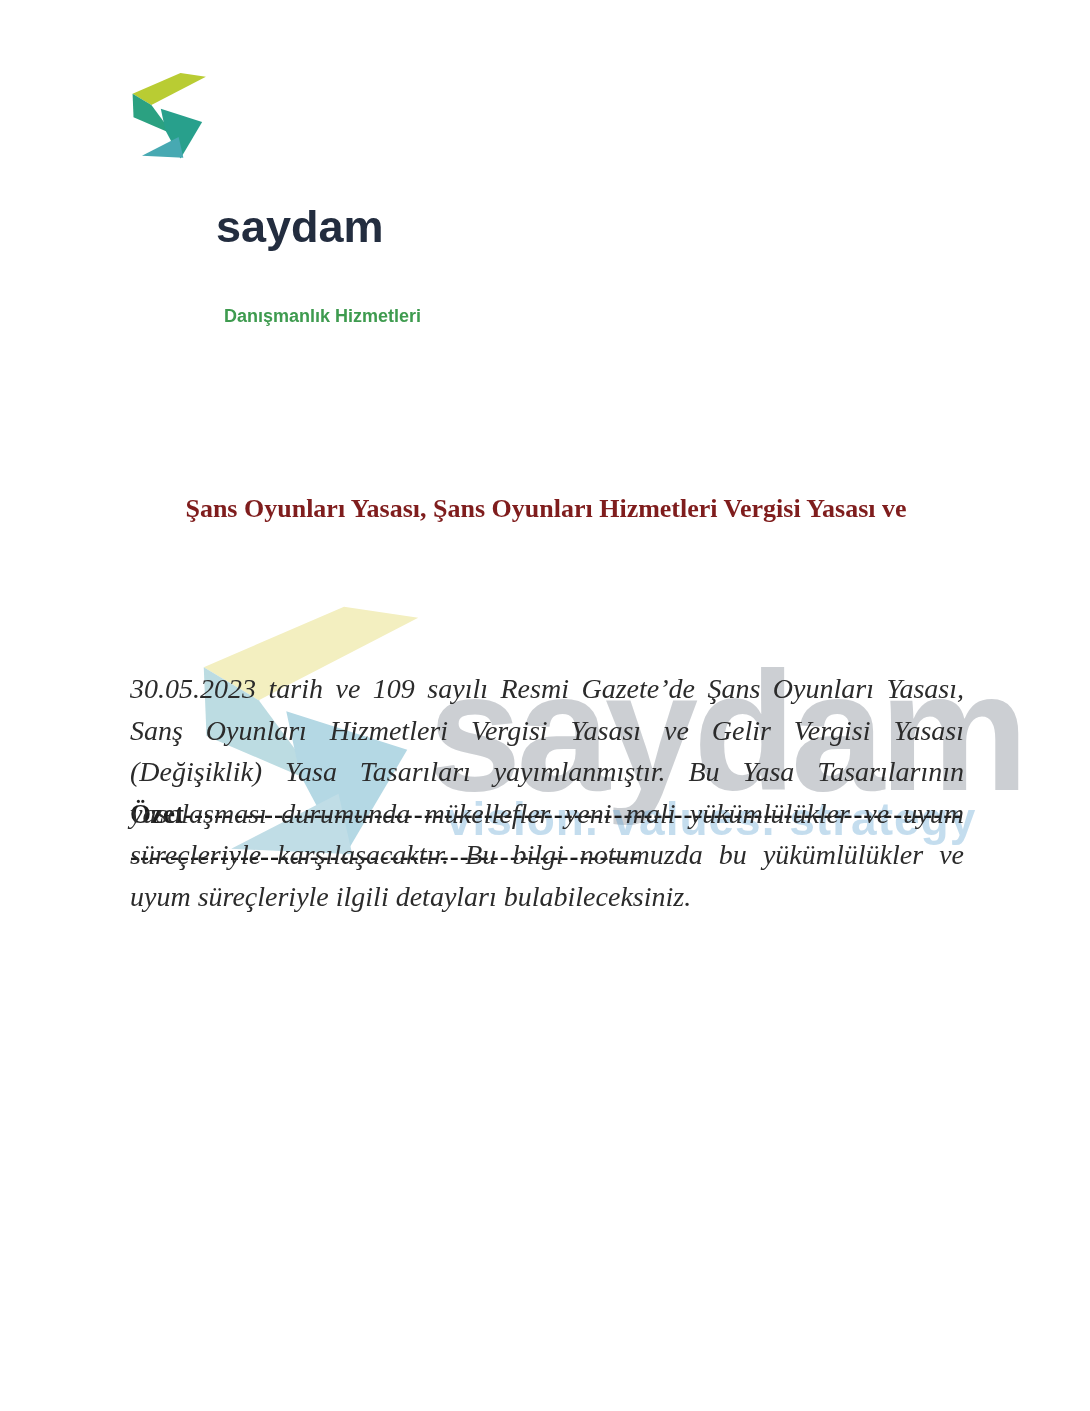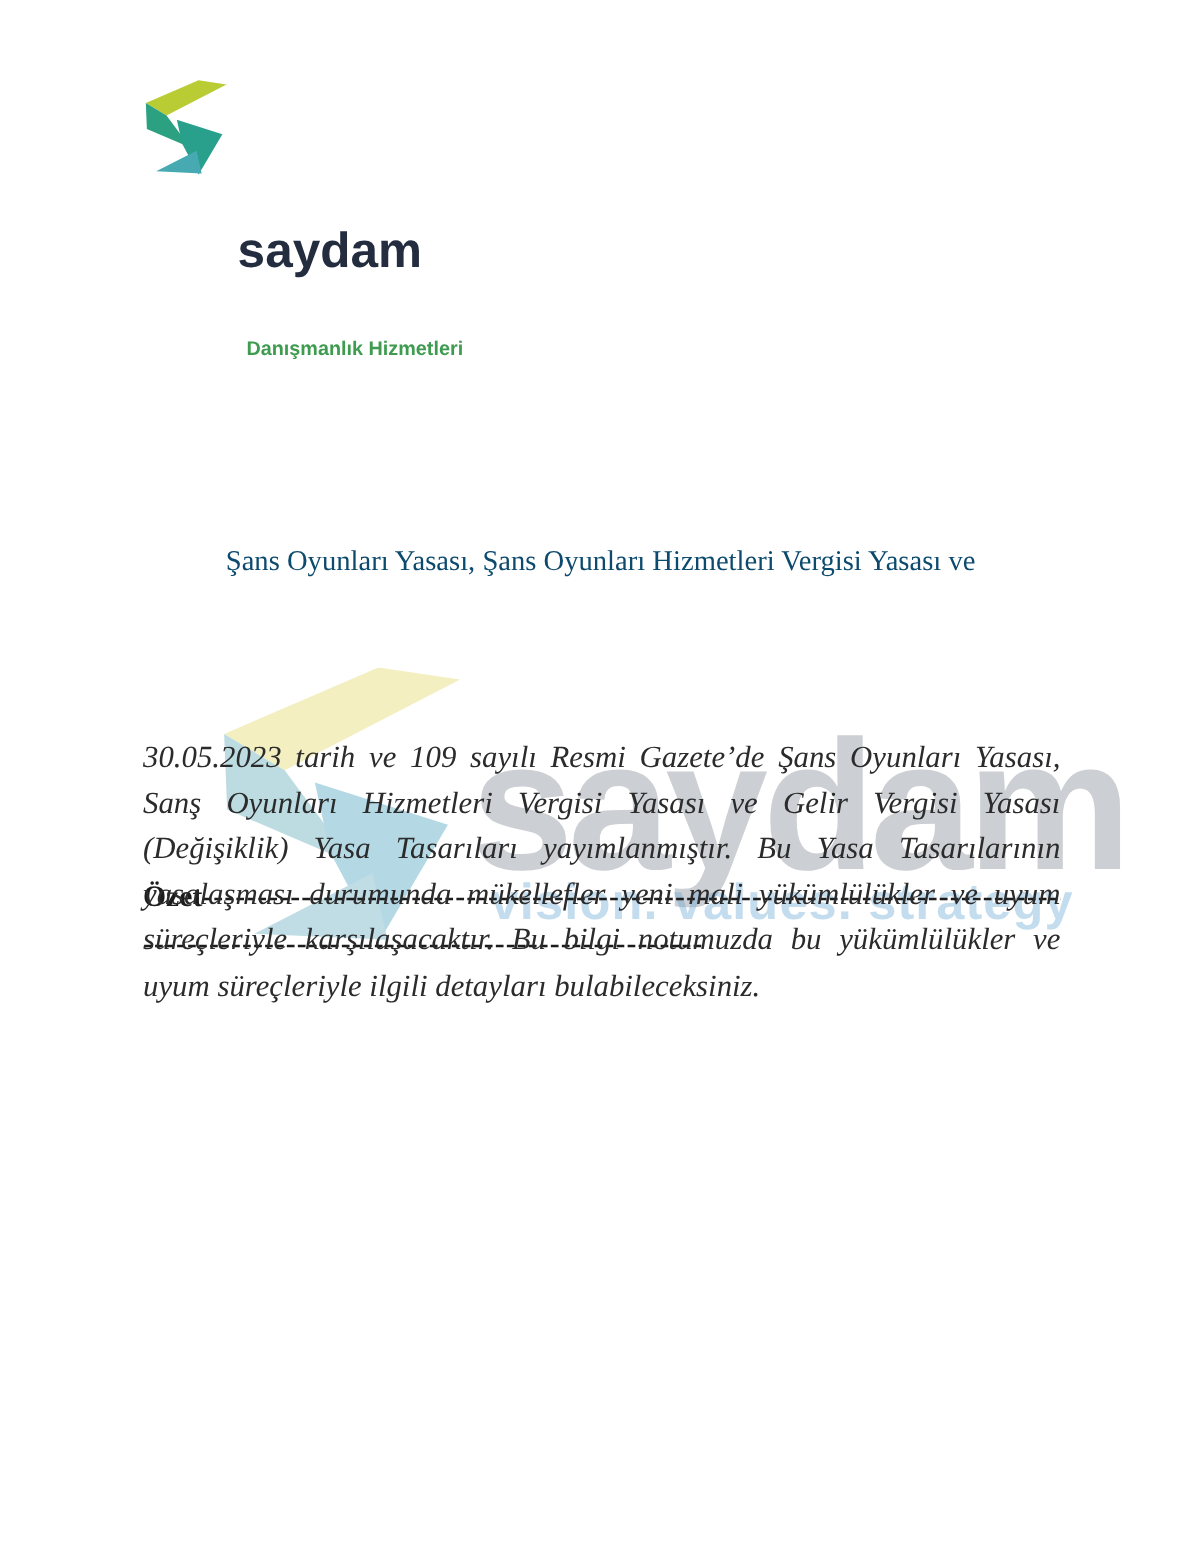--- a/index.html
+++ b/index.html
@@ -40,22 +40,22 @@
     font-size:18px;font-weight:700;
     color:#3e9b4f;
   }
   .doc-date{
     position:absolute;right:128px;top:164px;
     font-size:27px;font-weight:700;
   }
   
   .doc-title{
     position:absolute;left:130px;top:272px;width:832px;
-    text-align:center;font-weight:400;font-size:26px;line-height:33px;
-    color:#0c4a6e;
+    text-align:center;font-weight:700;font-size:26px;line-height:33px;
+    color:#7f1d1d;
   }
   
   .summary{position:absolute;left:130px;top:540px;width:834px;font-weight:700;font-size:27px;line-height:42px;color:#1c1c1c;}
   .summary-line1{white-space:nowrap;overflow:hidden;width:834px;}
   .summary-line2{white-space:nowrap;overflow:hidden;width:834px;letter-spacing:1px;}
   .summary-label{}
   .summary-dashes{letter-spacing:1px;}
   
   .body-paragraph{
     position:absolute;left:130px;top:668px;width:834px;

